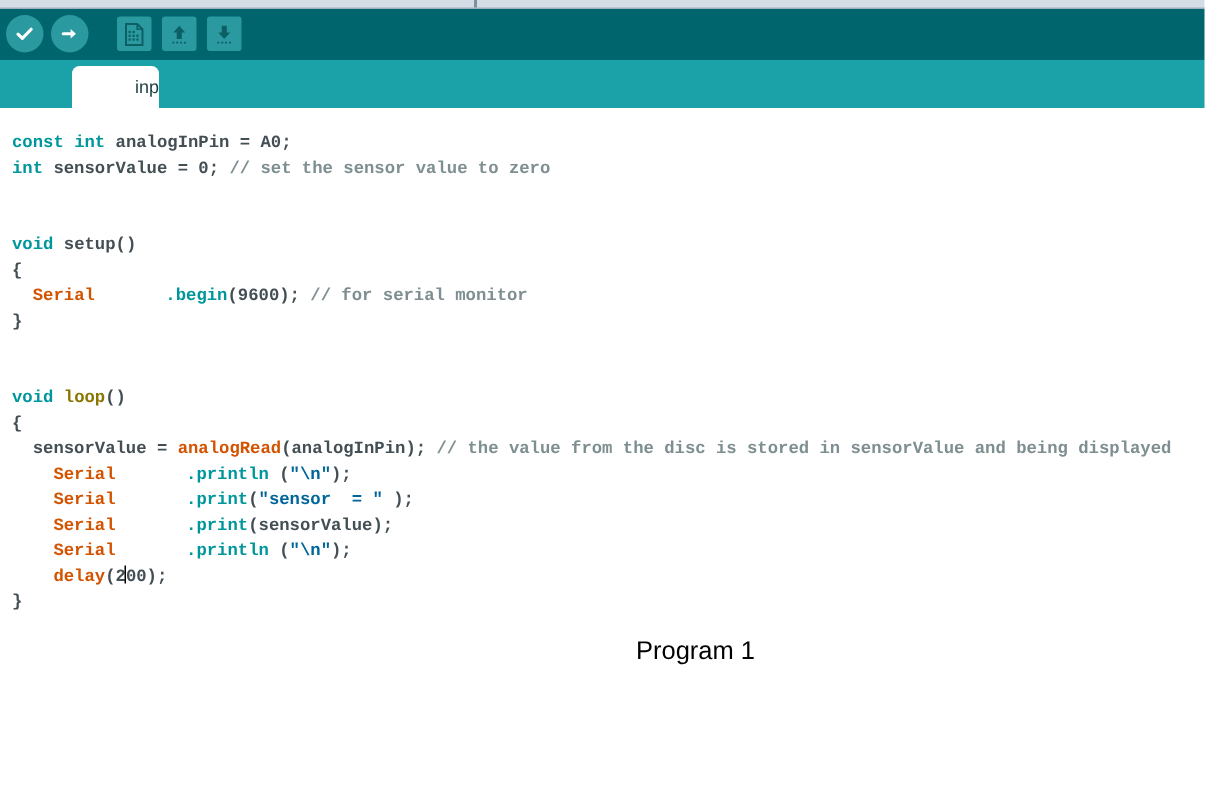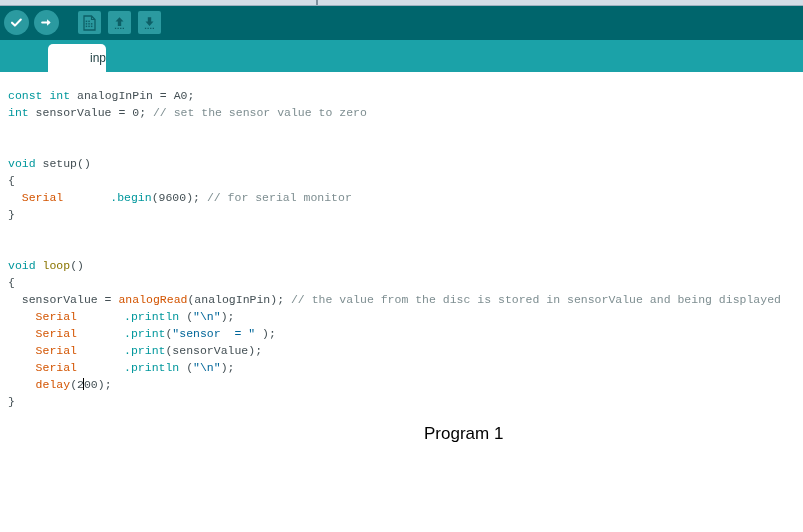--- a/index.html
+++ b/index.html
@@ -119,20 +119,21 @@
 
   
   .editor {
     position: absolute;
     left: 0;
     top: 72px;
     width: 803px;
     height: 460px;
     background: #ffffff;
     overflow: hidden;
+    font-weight: bold;
   }
   .code {
     position: absolute;
     left: 8px;
     top: 15px;
     font-family: "Liberation Mono", "DejaVu Sans Mono", monospace;
     font-size: 11.5px;
     line-height: 17px;
     white-space: pre;
     color: #2a2a2a;

